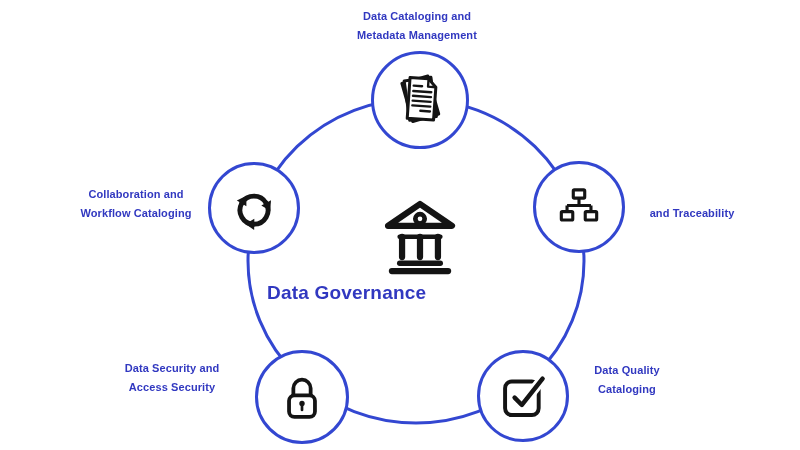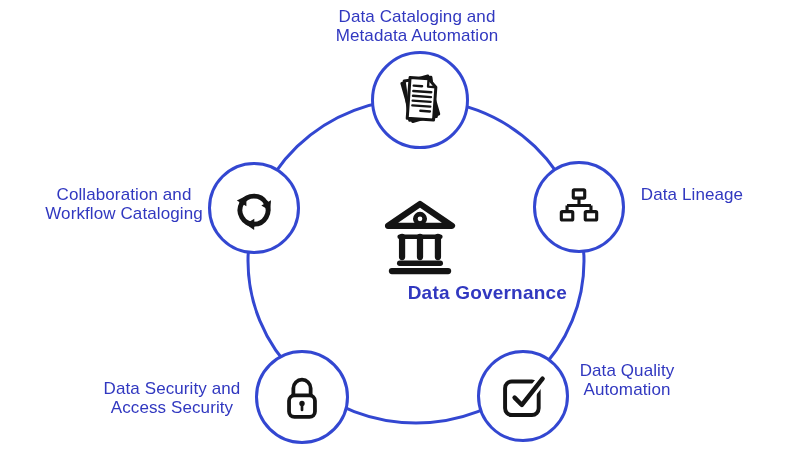--- a/index.html
+++ b/index.html
@@ -26,32 +26,32 @@
   }
   .node-top{left:371px;top:51px;width:98px;height:98px;}
   .node-right{left:533px;top:161px;width:92px;height:92px;}
   .node-left{left:208px;top:162px;width:92px;height:92px;}
   .node-bottom-right{left:477px;top:350px;width:92px;height:92px;}
   .node-bottom-left{left:255px;top:350px;width:94px;height:94px;}
   .icon{color:var(--icon);display:block;}
   .label{
     position:absolute;width:240px;text-align:center;
     color:var(--label-text);
-    font-size:17px;font-weight:400;line-height:19px;
+    font-size:11px;font-weight:700;line-height:19px;
     letter-spacing:.1px;
   }
   .label-top{left:297px;top:7px;}
   .label-right{left:572px;top:185px;}
   .label-bottom-right{left:507px;top:361px;}
-  .label-bottom-left{left:52px;top:379px;}
-  .label-left{left:4px;top:185px;}
+  .label-bottom-left{left:52px;top:359px;}
+  .label-left{left:16px;top:185px;}
   .center-icon{position:absolute;left:381px;top:197px;}
   .center-title{
     position:absolute;left:267px;top:282px;width:300px;
-    text-align:right;color:var(--label-text);
+    text-align:left;color:var(--label-text);
     font-size:19px;font-weight:700;letter-spacing:.2px;
   }
 </style>
 </head>
 <body>
 
 <div class="canvas">
 
   <svg class="ring-svg" width="800" height="450" viewBox="0 0 800 450" aria-hidden="true">
     <ellipse cx="416" cy="261" rx="168" ry="162" fill="none" stroke="currentColor" stroke-width="3"></ellipse>
@@ -130,30 +130,31 @@
       <path d="M24 51 H76" stroke-width="6"></path>
       <path d="M27 51 V77 M50 51 V77 M73 51 V77" stroke-width="8"></path>
       <path d="M24 85 H76" stroke-width="7"></path>
       <path d="M14 95 H86" stroke-width="8"></path>
     </g>
   </svg>
   <div class="center-title">Data Governance</div>
 
   <div class="label label-top">
     <span>Data Cataloging and</span><br>
-    <span>Metadata Automation</span>
+    <span>Metadata Management</span>
   </div>
 
   <div class="label label-right">
-    <span>Data Lineage</span><br>
+    <br>
+    <span>and Traceability</span>
   </div>
 
   <div class="label label-bottom-right">
     <span>Data Quality</span><br>
-    <span>Automation</span>
+    <span>Cataloging</span>
   </div>
 
   <div class="label label-bottom-left">
     <span>Data Security and</span><br>
     <span>Access Security</span>
   </div>
 
   <div class="label label-left">
     <span>Collaboration and</span><br>
     <span>Workflow Cataloging</span>

